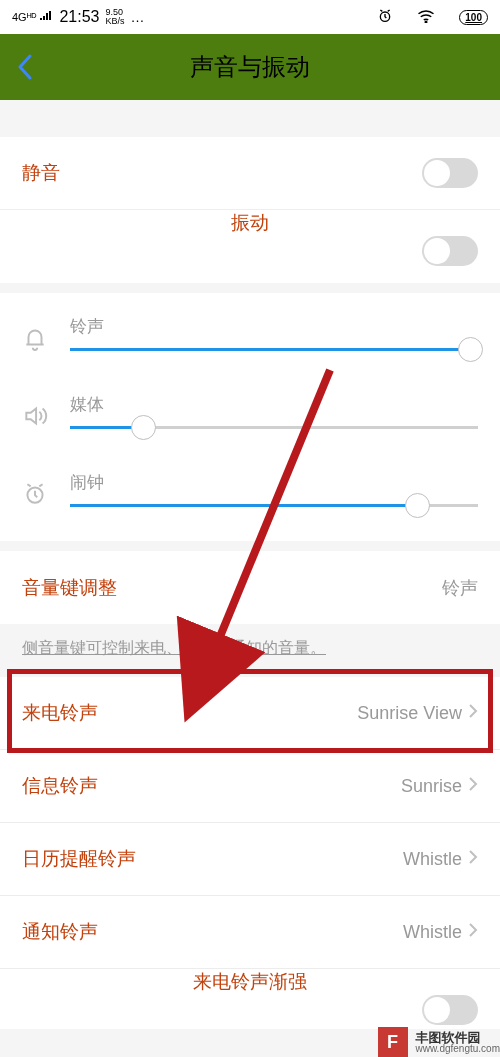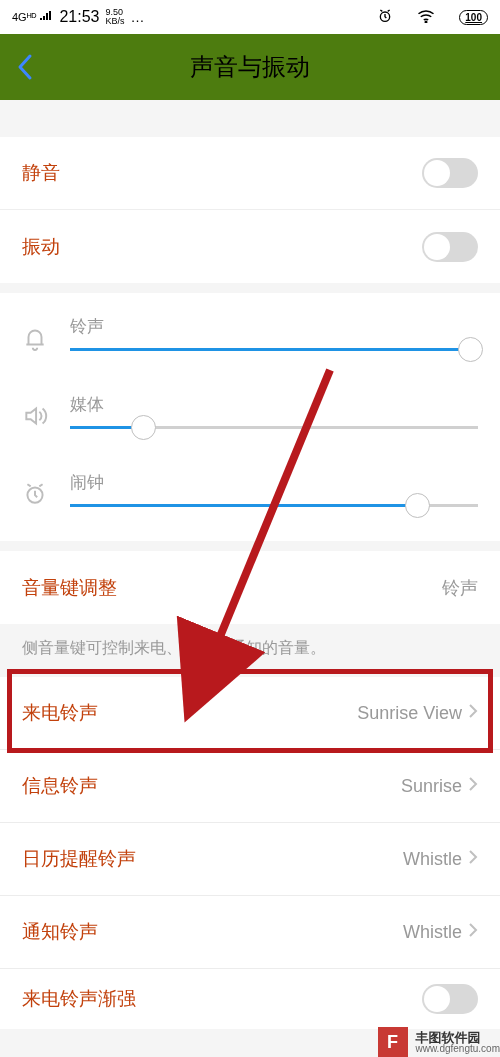--- a/index.html
+++ b/index.html
@@ -63,21 +63,21 @@
     .spacer-sm { height: 10px; background: #f5f5f5; }
     
     .row {
       background: #fff;
       height: 73px;
       display: flex;
       align-items: center;
       padding: 0 22px;
       border-bottom: 1px solid #eee;
     }
-    .row:last-child { border-bottom: 0; }
+    .row:last-child { border-bottom: 0; flex-direction: column; }
     .row-label { font-size: 19px; color: #c2410c; }
     .row-value { margin-left: auto; color: #999; font-size: 18px; }
     .row-chevron { margin-left: 6px; color: #c0c0c0; }
     
     .toggle {
       margin-left: auto;
       width: 56px; height: 30px;
       background: #d9d9d9;
       border-radius: 15px;
       position: relative;
@@ -130,20 +130,21 @@
       border: 1.5px solid #bfbfbf;
       border-radius: 50%;
       transform: translateX(-12px);
     }
     
     .hint {
       font-size: 16px;
       color: #999;
       padding: 14px 22px 18px;
       background: #f5f5f5;
+      text-decoration: underline;
     }
     .section2 .row { border-bottom: 1px solid #ececec; }
     
     .arrow {
       position: absolute;
       left: 0; top: 0;
       pointer-events: none;
     }
     .highlight-box {
       position: absolute;

